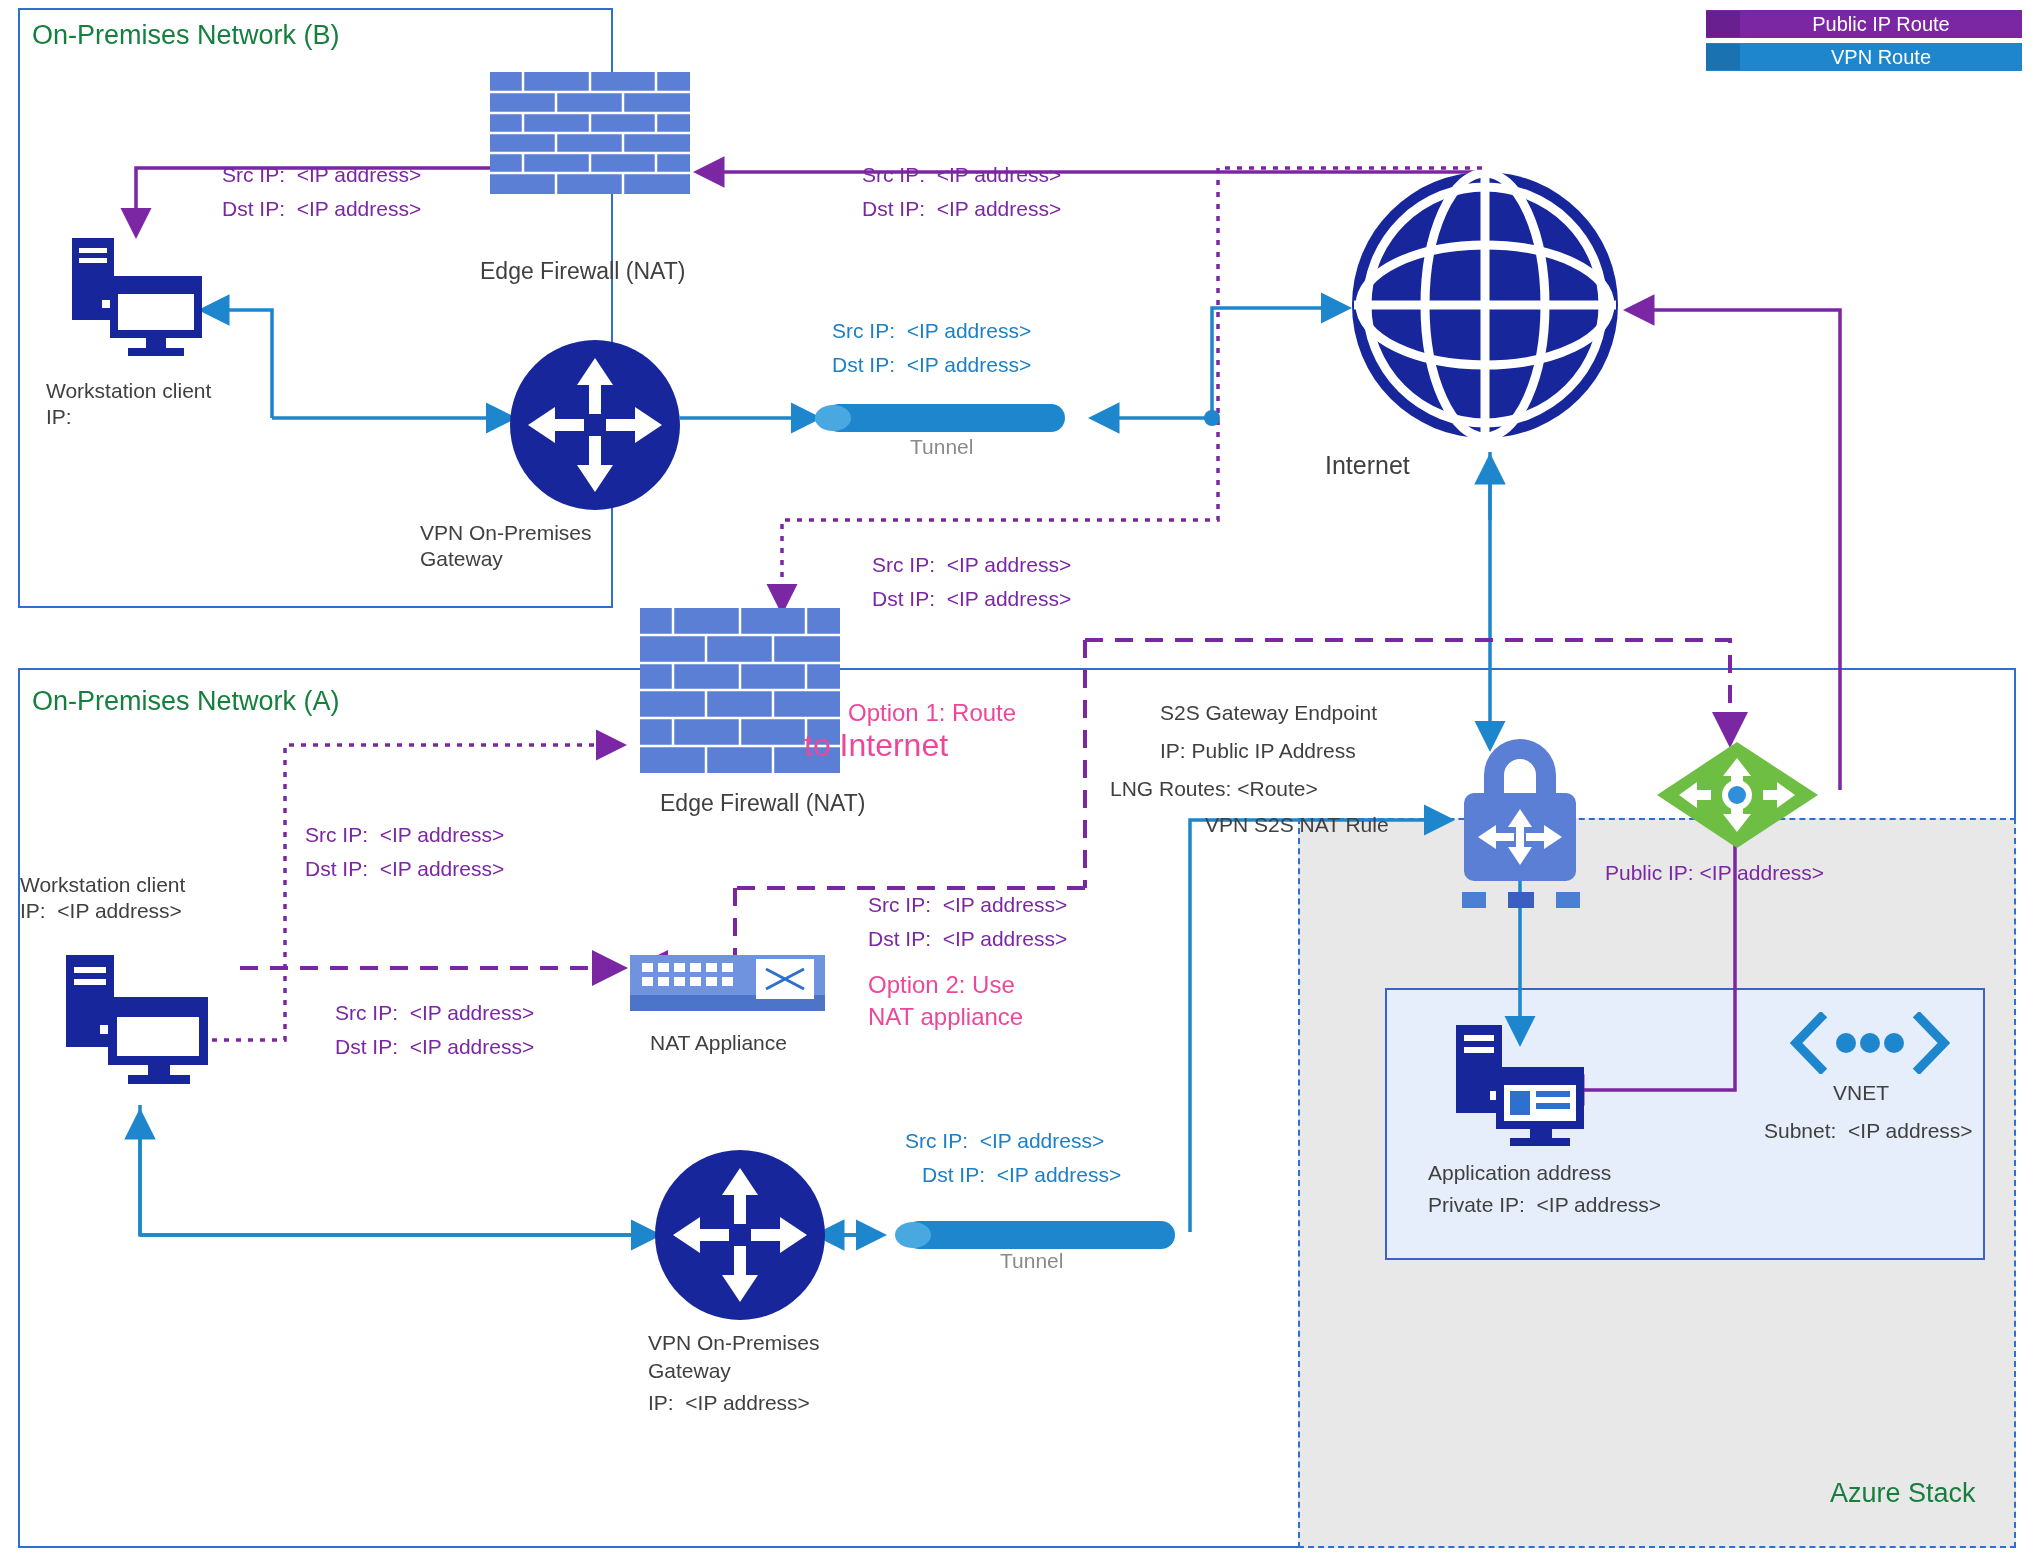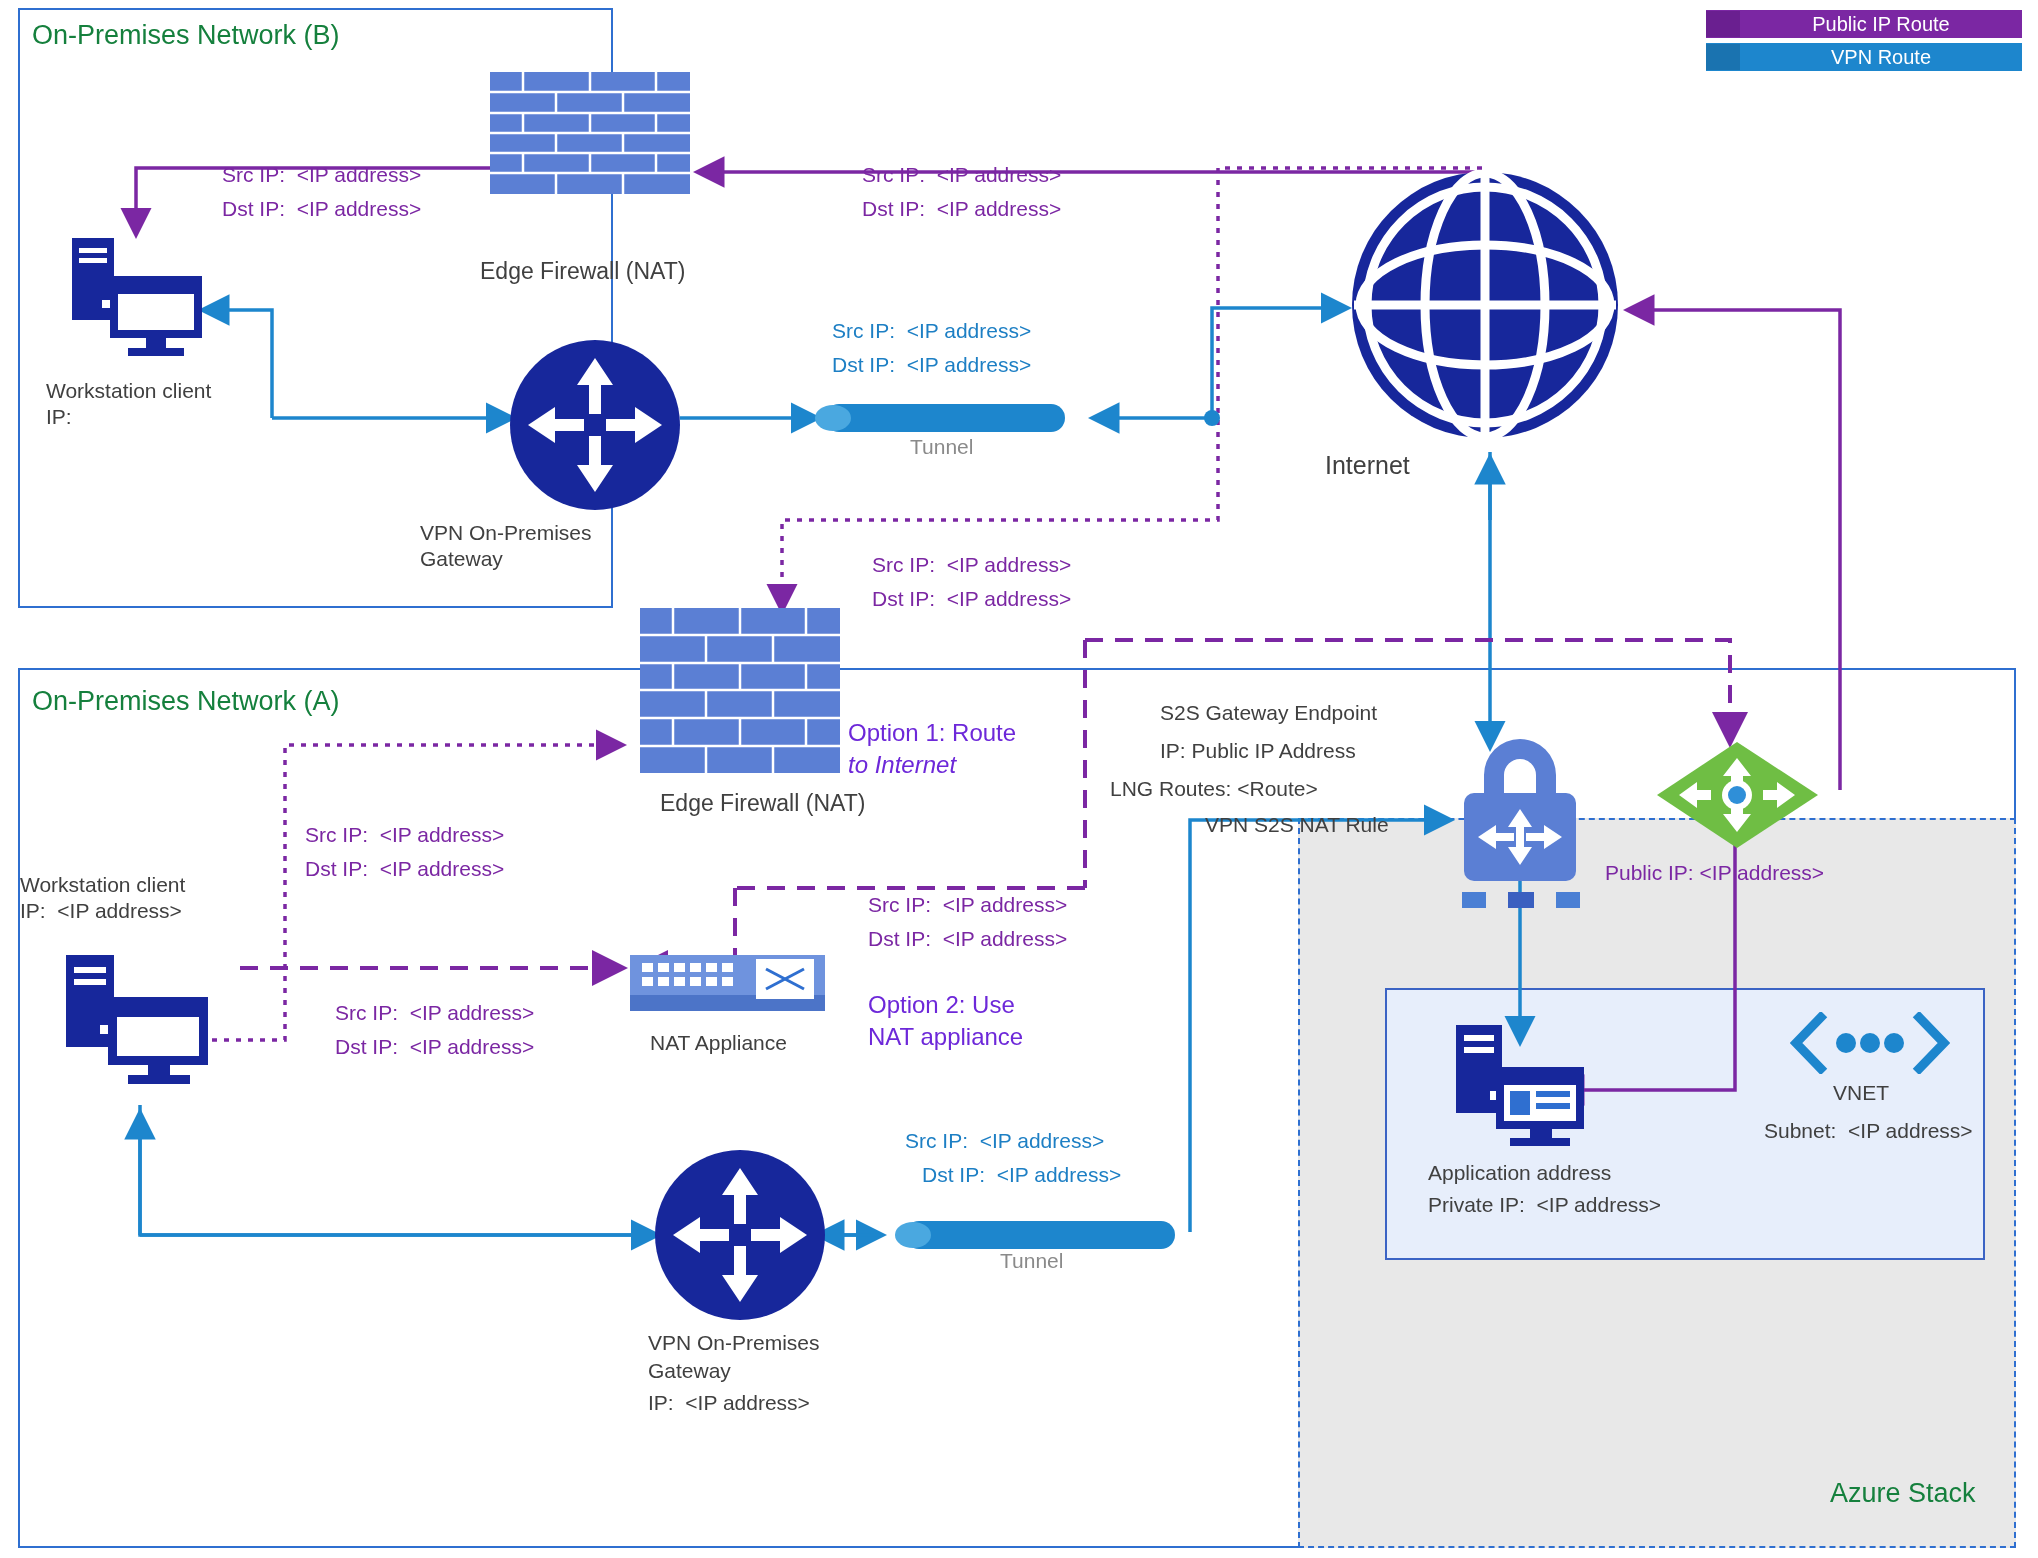--- a/index.html
+++ b/index.html
@@ -3,21 +3,21 @@
 <meta charset="utf-8">
 <style>
   html,body{margin:0;padding:0;background:#ffffff;}
   body{width:2038px;height:1558px;font-family:"Liberation Sans",sans-serif;position:relative;overflow:hidden;}
   .canvas{position:absolute;left:0;top:0;width:2038px;height:1558px;}
   svg.layer{position:absolute;left:0;top:0;width:2038px;height:1558px;pointer-events:none;}
   .lbl{position:absolute;color:#404040;font-size:21px;line-height:26px;white-space:pre;}
   .lbl.purple{color:#7b27a3;}
   .lbl.blue{color:#1d7fc4;}
   .lbl.gray{color:#8a8a8a;}
-  .lbl.navy{color:#6d28d9;margin-top:20px;}
+  .lbl.navy{color:#ec4899;}
   .box-title{font-size:27px;color:#15803d;}
   .legend{position:absolute;right:16px;top:10px;width:316px;}
   .legend-row{height:28px;display:flex;align-items:center;margin-bottom:5px;}
   .legend-sw{width:34px;height:26px;}
   .legend-txt{flex:1;text-align:center;color:#ffffff;font-size:20px;line-height:26px;}
   .legend-row.pub{background:#7b27a3;}
   .legend-row.vpn{background:#1d86cd;}
   .legend-row.pub .legend-sw{background:#6a1f90;}
   .legend-row.vpn .legend-sw{background:#1a73b0;}
   .frame{position:absolute;border:2px solid #2f6fd0;box-sizing:border-box;}
@@ -194,21 +194,21 @@
       <line x1="33" y1="110" x2="33" y2="138"></line>
         <line x1="100" y1="110" x2="100" y2="138"></line>
         <line x1="166" y1="110" x2="166" y2="138"></line>
       <line x1="66" y1="138" x2="66" y2="165"></line>
         <line x1="133" y1="138" x2="133" y2="165"></line>
     </g>
   </svg>
   <div class="lbl" style="left:660px;top:790px;font-size:23px;">Edge Firewall (NAT)</div>
 
   <div class="lbl navy" style="left:848px;top:700px;font-size:24px;">Option 1: Route</div>
-  <div class="lbl navy" style="left:848px;top:732px;font-size:24px;font-style:italic;">to Internet</div>
+  <div class="lbl navy" style="left:804px;top:732px;font-size:32px;">to Internet</div>
   <div class="lbl navy" style="left:868px;top:972px;font-size:24px;">Option 2: Use</div>
   <div class="lbl navy" style="left:868px;top:1004px;font-size:24px;">NAT appliance</div>
 
   <svg class="icon" style="left:58px;top:955px;" width="155" height="130" viewBox="0 0 155 130">
     <rect x="8" y="0" width="48" height="92" fill="#17279b"></rect>
     <rect x="16" y="12" width="32" height="6" fill="#ffffff"></rect>
     <rect x="16" y="24" width="32" height="6" fill="#ffffff"></rect>
     <rect x="42" y="70" width="9" height="9" fill="#ffffff"></rect>
     <rect x="50" y="42" width="100" height="68" fill="#17279b"></rect>
     <rect x="59" y="51" width="82" height="50" fill="#ffffff"></rect>

